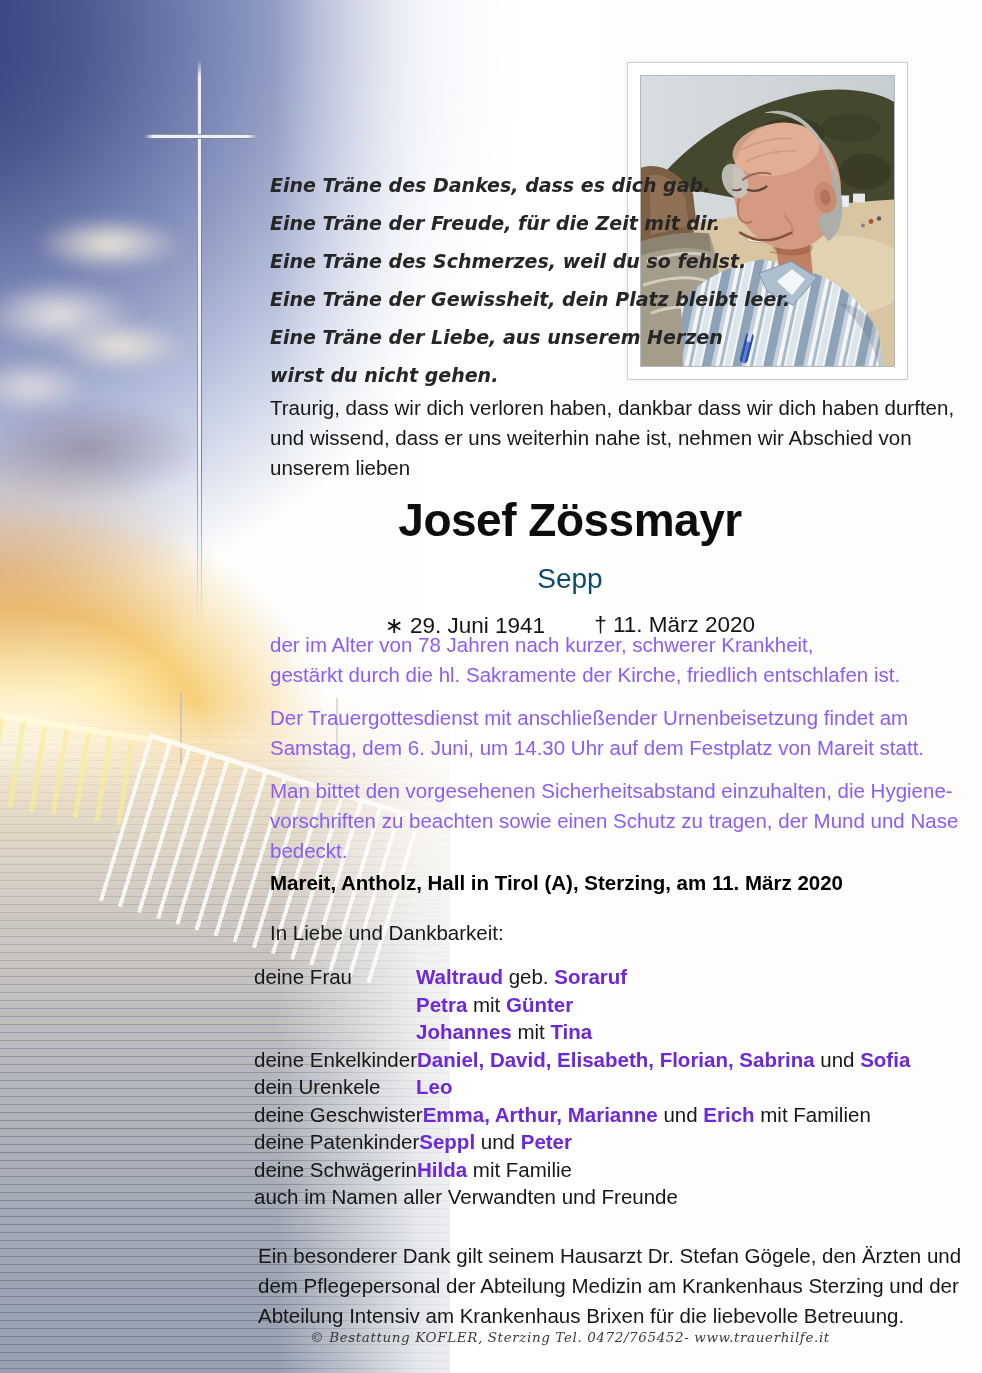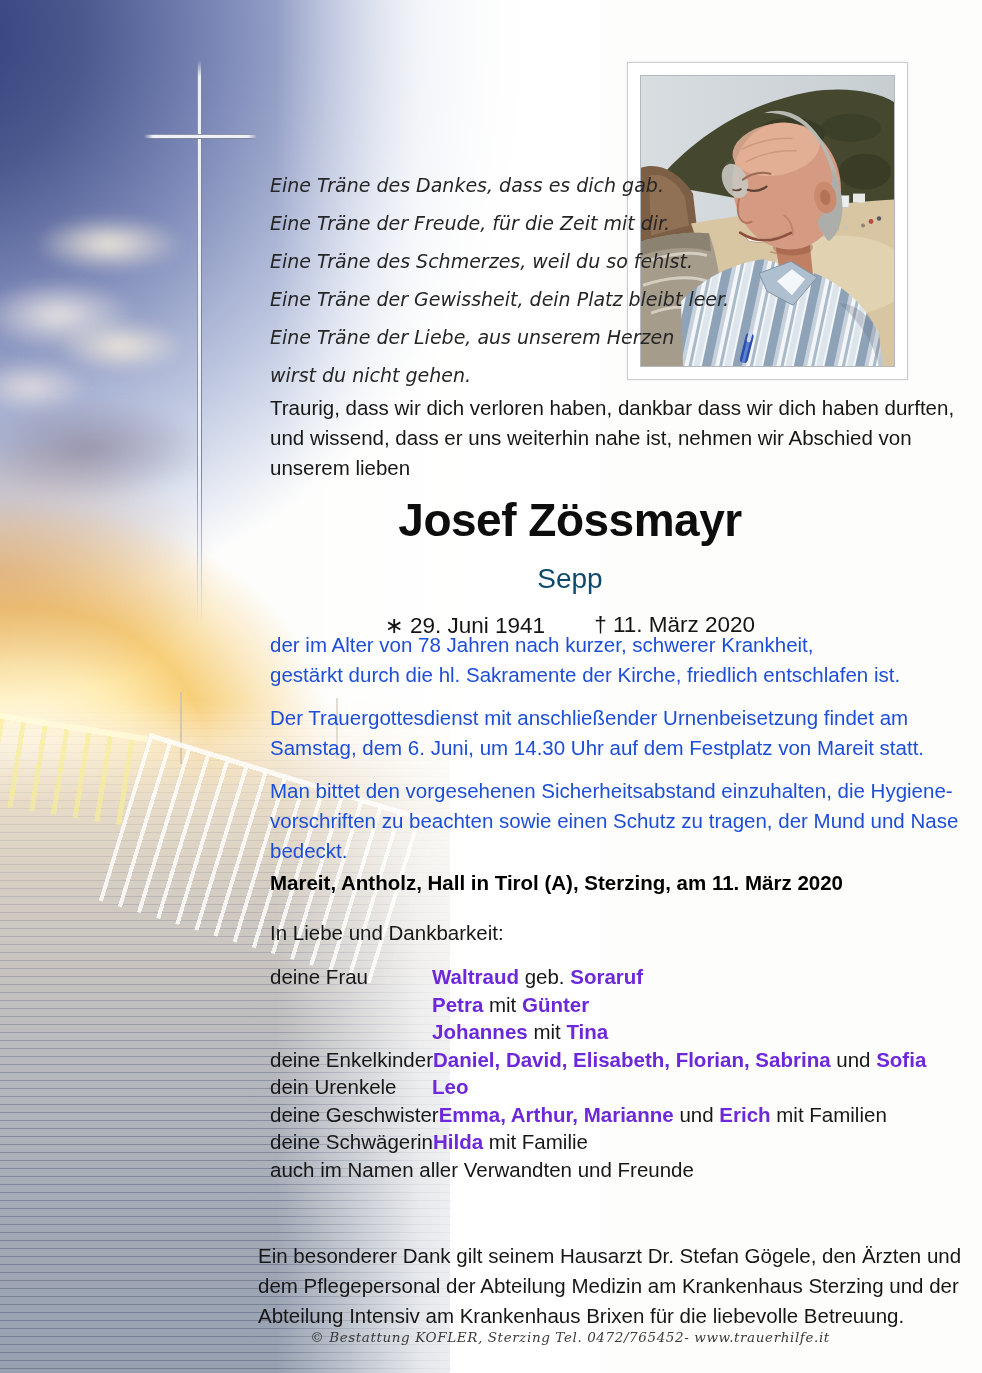--- a/index.html
+++ b/index.html
@@ -64,31 +64,31 @@
 
   
   .photo-frame{position:absolute;left:627px;top:62px;width:281px;height:318px;margin:0;
     background:#fff;border:1px solid #c9ccd2;box-sizing:border-box;padding:12px;
     box-shadow:0 0 3px rgba(0,0,0,.08);}
   .photo-frame svg{display:block;width:100%;height:100%;border:1px solid #b5b9bf;box-sizing:border-box;}
 
   
   .txt{white-space:pre-line;}
   .poem{left:270px;top:166px;font-style:italic;font-size:19px;line-height:38px;color:#262626;
-    font-family:"DejaVu Sans","Liberation Sans",sans-serif;}
+    font-family:"DejaVu Sans","Liberation Sans",sans-serif;font-weight:bold;}
   .intro{left:270px;top:393px;font-size:20.5px;line-height:30px;color:#171717;}
   .headline{left:234px;top:477px;width:672px;text-align:center;}
   .name{font-size:46px;font-weight:700;line-height:50px;color:#0d0d0d;letter-spacing:-.5px;margin:18px;}
   .nick{font-size:28px;line-height:32px;color:#0c4a6e;margin-top:5px;}
   .dates{margin-top:17px;font-size:22.5px;color:#141414;display:flex;justify-content:center;gap:49px;}
-  .para{left:270px;font-size:20.5px;line-height:30px;color:#1d4ed8;}
+  .para{left:270px;font-size:20.5px;line-height:30px;color:#8b5cf6;}
   .p1{top:630px;} .p2{top:703px;} .p3{top:776px;}
   .dateline{left:270px;top:871px;font-size:20.5px;font-weight:700;color:#000;}
   .closing{left:270px;top:921px;font-size:20.5px;color:#171717;}
-  .family{left:270px;top:963px;font-size:20.5px;line-height:27.5px;color:#171717;}
+  .family{left:254px;top:963px;font-size:20.5px;line-height:27.5px;color:#171717;}
   .fam-row{display:flex;}
   .fam-label{flex:0 0 162px;white-space:nowrap;}
   .fam-value{white-space:nowrap;}
   .fam-value .b{font-weight:700;color:#6d28d9;}
   .thanks{left:258px;top:1241px;font-size:20.5px;line-height:30px;color:#171717;}
   .footer{left:234px;top:1329px;width:672px;text-align:center;font-size:13.5px;color:#3a3a3a;
     font-style:italic;letter-spacing:.6px;font-family:"DejaVu Serif","Liberation Serif",serif;}
 </style>
 </head>
 <body>
@@ -241,20 +241,24 @@
     </div>
     <div class="fam-row">
       <span class="fam-label">dein Urenkele</span>
       <span class="fam-value"><span class="b">Leo</span></span>
     </div>
     <div class="fam-row">
       <span class="fam-label">deine Geschwister</span>
       <span class="fam-value"><span class="b">Emma, Arthur, Marianne</span><span> und </span><span class="b">Erich</span><span> mit Familien</span></span>
     </div>
     <div class="fam-row">
+      <span class="fam-label">deine Patenkinder</span>
+      <span class="fam-value"><span class="b">Seppl</span><span> und </span><span class="b">Peter</span></span>
+    </div>
+    <div class="fam-row">
       <span class="fam-label">deine Schwägerin</span>
       <span class="fam-value"><span class="b">Hilda</span><span> mit Familie</span></span>
     </div>
     <div class="fam-row full">
       <span class="fam-value"><span>auch im Namen aller Verwandten und Freunde</span></span>
     </div>
   </div>
 
 <div class="abs txt thanks">Ein besonderer Dank gilt seinem Hausarzt Dr. Stefan Gögele, den Ärzten und
 dem Pflegepersonal der Abteilung Medizin am Krankenhaus Sterzing und der

